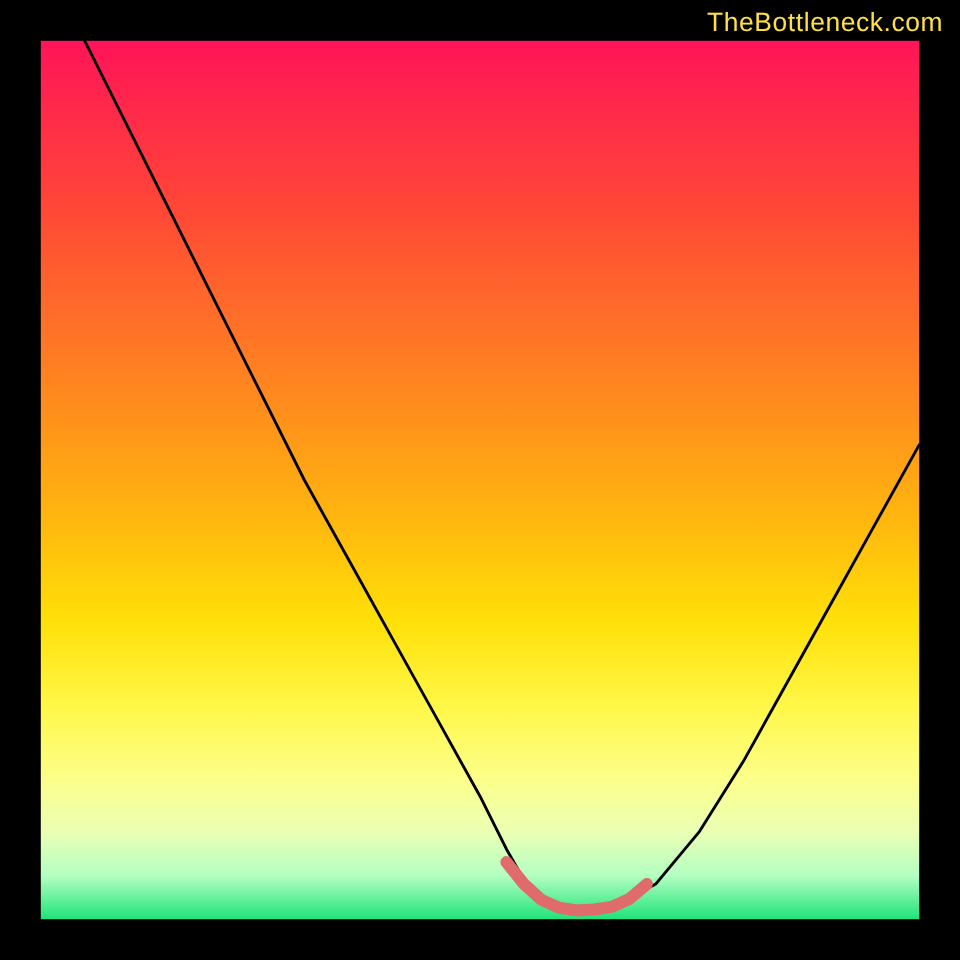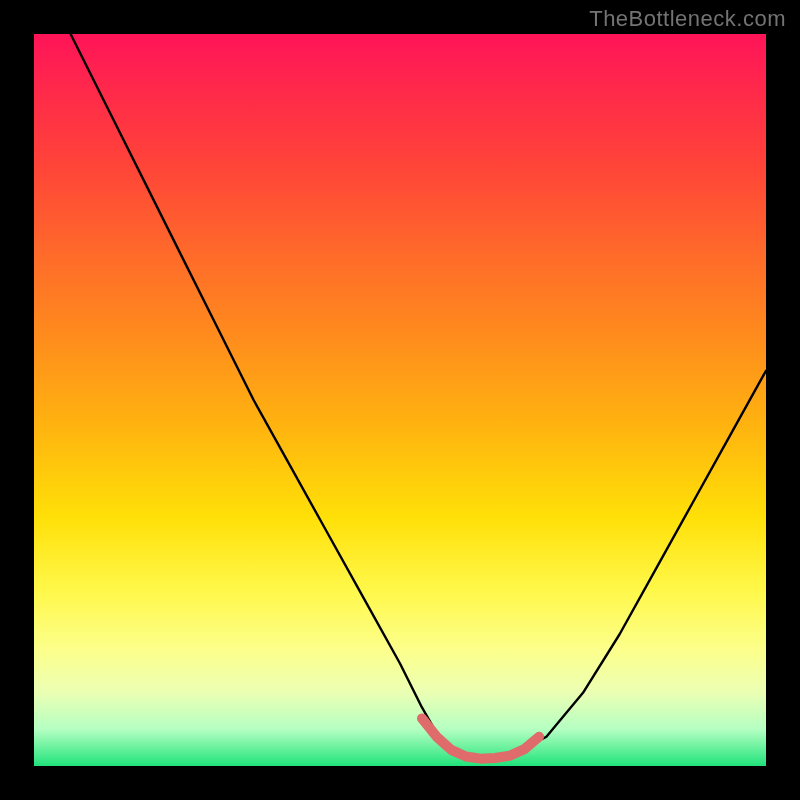--- a/index.html
+++ b/index.html
@@ -14,21 +14,21 @@
   .frame {
     position: relative;
     width: 800px;
     height: 800px;
     background: #000;
   }
   .watermark {
     position: absolute;
     top: 6px;
     right: 14px;
-    color: #737373;
+    color: #fde047;
     font-size: 22px;
     letter-spacing: 0.5px;
     font-weight: 500;
     z-index: 20;
     user-select: none;
   }
   .plot-area {
     position: absolute;
     left: 34px;
     top: 34px;

